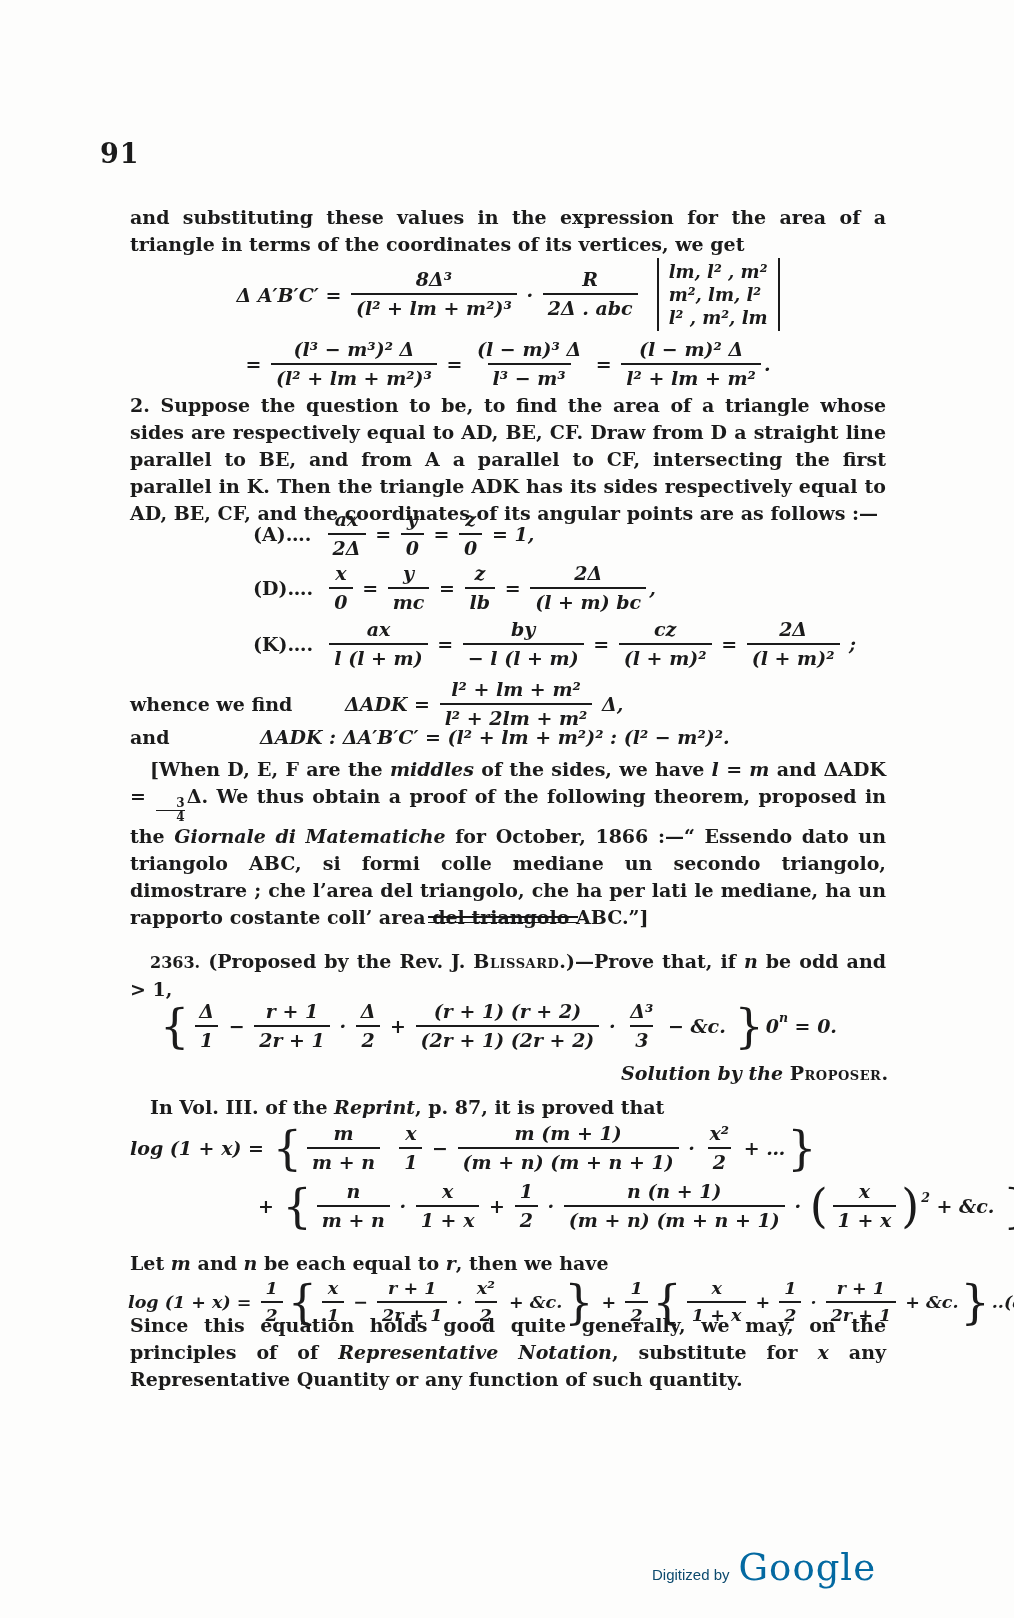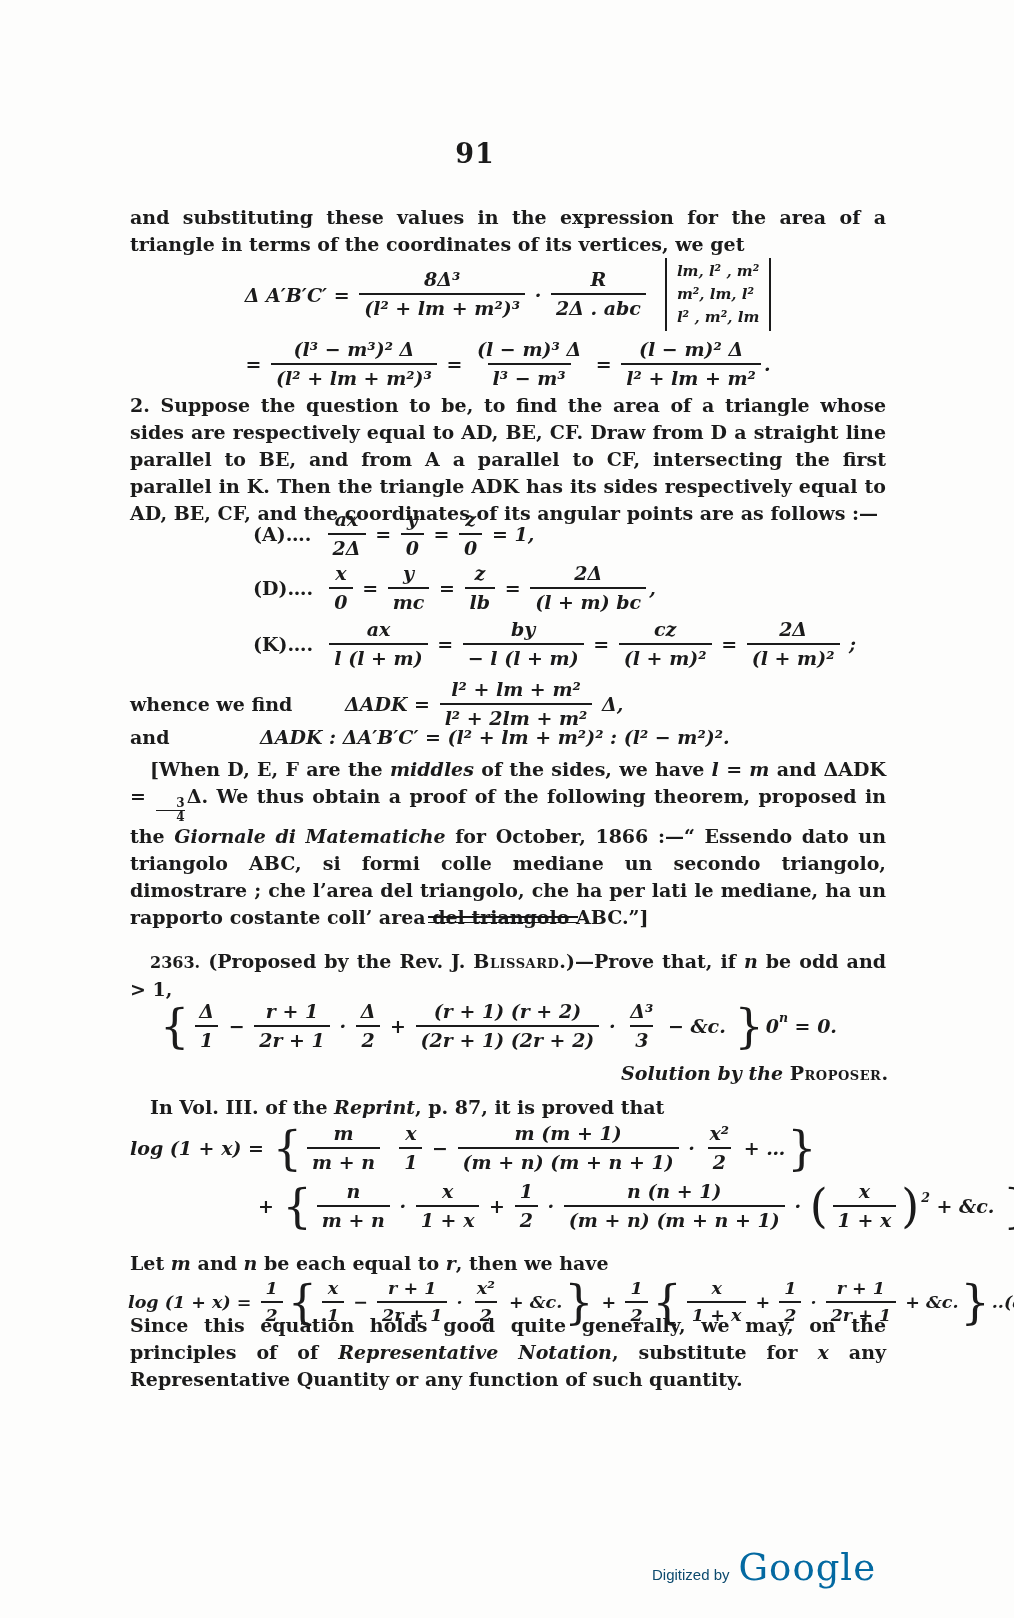--- a/index.html
+++ b/index.html
@@ -1,21 +1,21 @@
 <!DOCTYPE html>
 <html><head>
 <meta charset="utf-8">
 <style>
   html,body{margin:0;padding:0;background:#e9e9e9;}
   .page{
     position:relative;width:1014px;height:1618px;margin:0 auto;
     background:#fdfdfc;color:#1b1b1b;
     font-family:"DejaVu Serif",serif;font-weight:700;overflow:hidden;
   }
-  .pagenum{position:absolute;left:100px;top:138px;width:750px;text-align:center;
+  .pagenum{position:absolute;left:100px;top:138px;width:750px;text-align:left;
     font-size:27px;letter-spacing:1px;}
   .para{position:absolute;font-size:19px;line-height:27px;text-align:justify;}
   .indent{text-indent:20px;}
   .centered{text-align:center;}
   .r-n{font-style:normal;}
   .r-i{font-style:italic;}
   .r-b{font-weight:700;font-size:16px;}
   .r-sc{font-variant:small-caps;letter-spacing:.5px;}
   .sfrac{display:inline-flex;flex-direction:column;align-items:center;
     font-size:12px;line-height:1.05;vertical-align:-4px;margin:0 2px;}
@@ -26,21 +26,21 @@
   .tok-it{font-style:italic;}
   .frac{display:inline-flex;flex-direction:column;align-items:center;
     margin:0 3px;font-style:italic;line-height:1.25;}
   .frac .fn{padding:0 5px 1px;}
   .frac .fd{border-top:2px solid #1b1b1b;padding:2px 5px 0;}
   .big{font-size:46px;font-weight:400;line-height:.85;margin:0 2px;}
   .sup{font-size:12.5px;position:relative;top:-9px;font-style:italic;}
   .det{display:inline-flex;flex-direction:column;align-items:flex-start;
     border-left:2px solid #1b1b1b;border-right:2px solid #1b1b1b;
     padding:2px 10px;margin-left:16px;font-style:italic;
-    font-size:15px;line-height:23px;white-space:pre;}
+    font-size:18px;line-height:23px;white-space:pre;}
   .eqrow{position:absolute;display:flex;align-items:center;font-size:19px;}
   .eqlabel{font-style:normal;white-space:pre;}
   .eqrow .formula{position:static;}
   .sep{position:absolute;left:428px;top:916px;width:150px;height:4px;
     border-top:2px solid #161616;border-bottom:1px solid #161616;}
   .wm{position:absolute;top:1546px;left:652px;display:flex;align-items:baseline;gap:9px;}
   .wm-prefix{font-family:"Liberation Sans",sans-serif;font-weight:400;
     font-size:15px;color:#0c4a6e;}
   .wm-brand{font-family:"DejaVu Serif",serif;font-weight:400;font-size:37px;
     color:#0369a1;letter-spacing:1px;}

